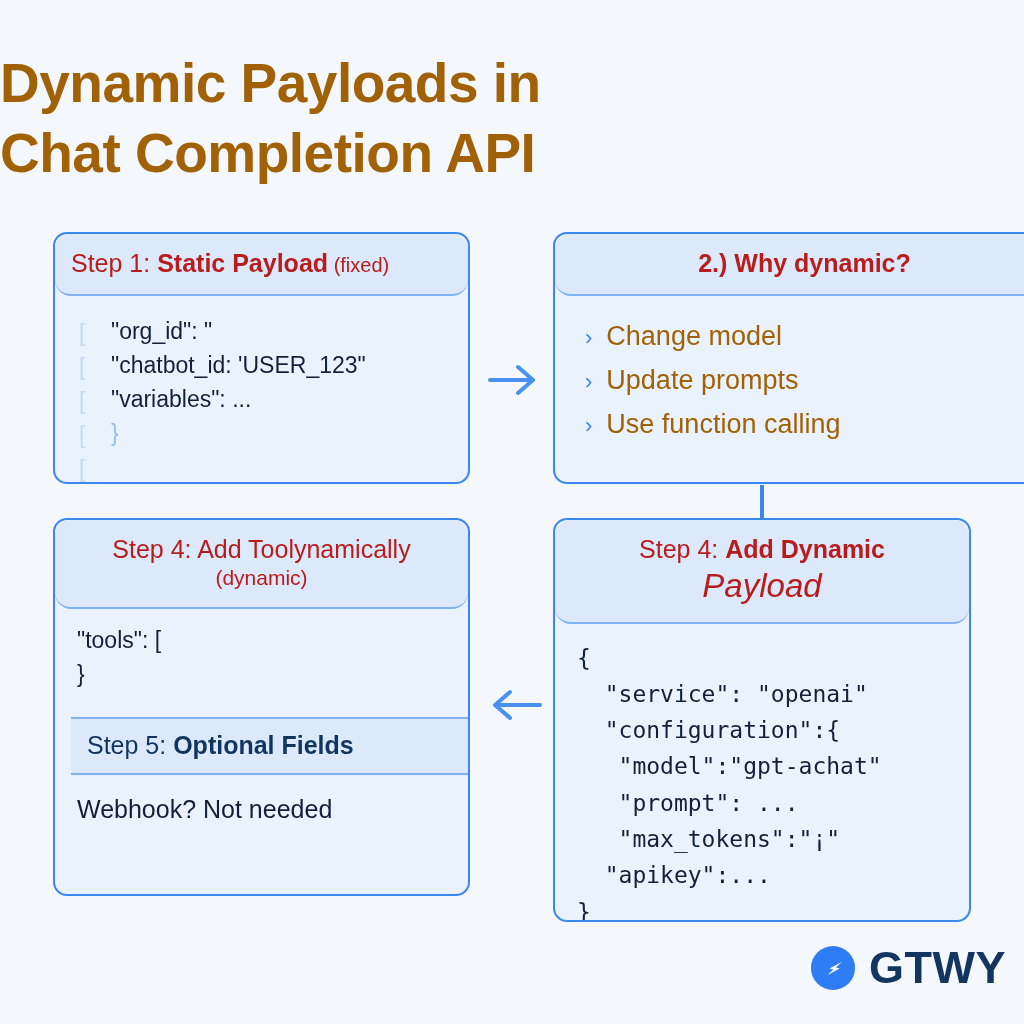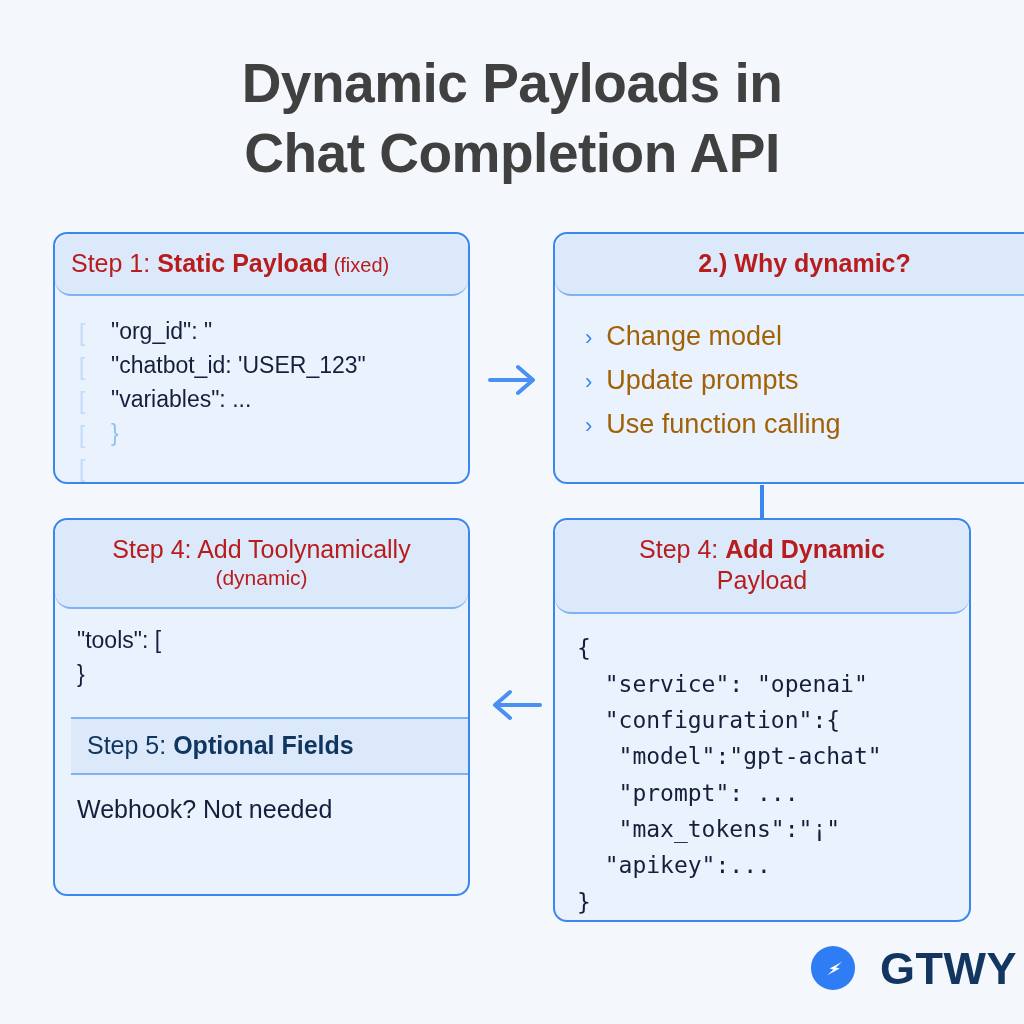--- a/index.html
+++ b/index.html
@@ -18,22 +18,22 @@
     height: 1024px;
     background: #f4f8fd;
   }
 
   
   .title {
     position: absolute;
     left: 0;
     top: 48px;
     width: 1024px;
-    text-align: center;
-    color: #404040;
+    text-align: left;
+    color: #a16207;
     font-size: 55px;
     font-weight: bold;
     line-height: 1.28;
     letter-spacing: -0.5px;
   }
   .title-line { display: block; }
 
   
   .card {
     position: absolute;
@@ -117,22 +117,22 @@
   .arrow-svg { position: absolute; }
   .vline {
     position: absolute;
     background: #3b87f0;
   }
 
   
   .logo {
     position: absolute;
     display: flex;
-    align-items: center;
-    gap: 24px;
+    align-items: flex-start;
+    gap: 13px;
   }
   .logo-mark { width: 46px; height: 46px; display: block; }
   .logo-text {
     color: #12365f;
     font-size: 45px;
     font-weight: bold;
     letter-spacing: 0.5px;
     line-height: 1;
   }
 </style>
@@ -200,21 +200,21 @@
       <span class="hdr-r">Step 5: </span><span class="hdr-b">Optional Fields</span>
     </div>
     <div class="sub-body">
       <div class="sub-text">Webhook? Not needed</div>
     </div>
   </div>
 
   <div class="card" style="left:553px; top:518px; width:418px; height:404px;">
     <div class="card-header center">
       <span class="hdr-r">Step 4:  </span><span class="hdr-b">Add Dynamic</span>
-      <span class="hdr-sub hdr-b" style="font-size:25px;">Payload</span>
+      <span class="hdr-sub hdr-b" style="font-size:33px;font-style:italic;">Payload</span>
     </div>
     <div class="card-body" style="padding:16px 20px 20px 22px;">
       <div class="code-mono">{
   "service": "openai"
   "configuration":{
    "model":"gpt-achat"
    "prompt": ...
    "max_tokens":"¡"
   "apikey":...
 }</div>

